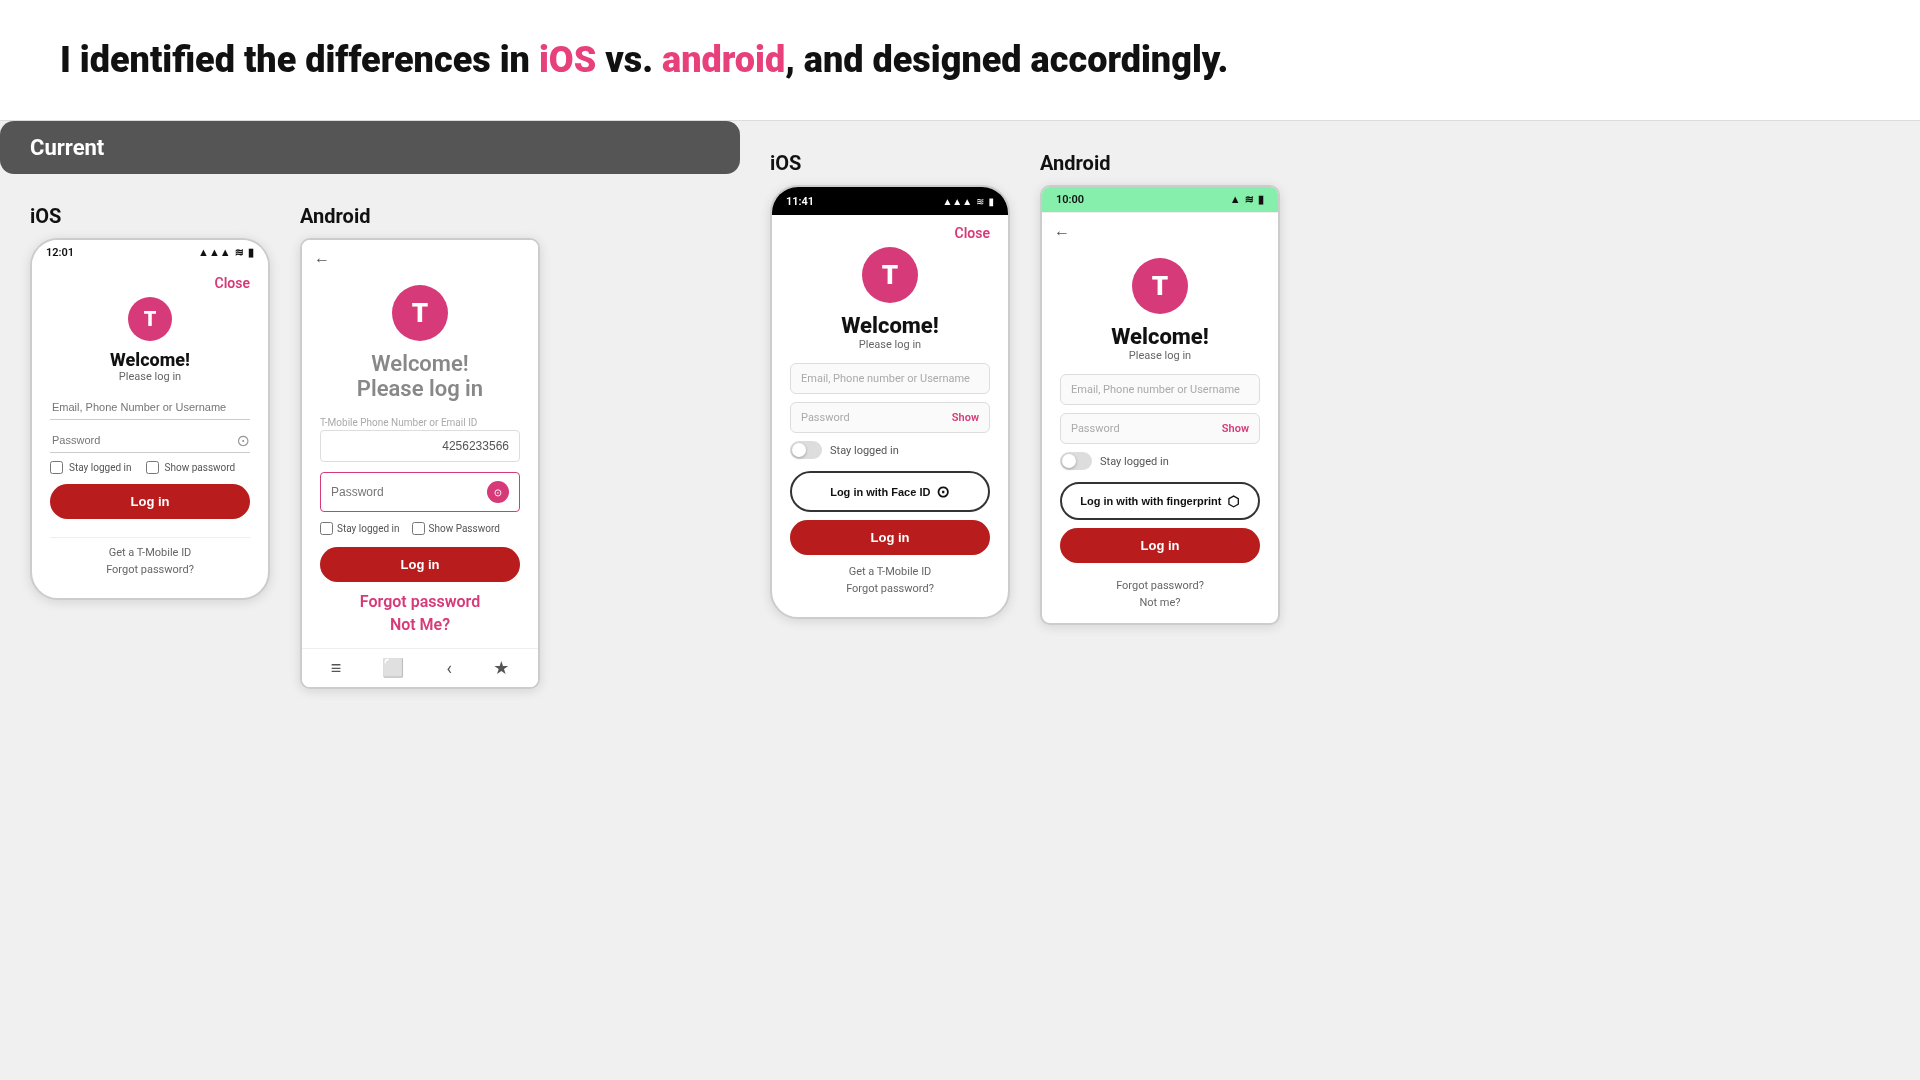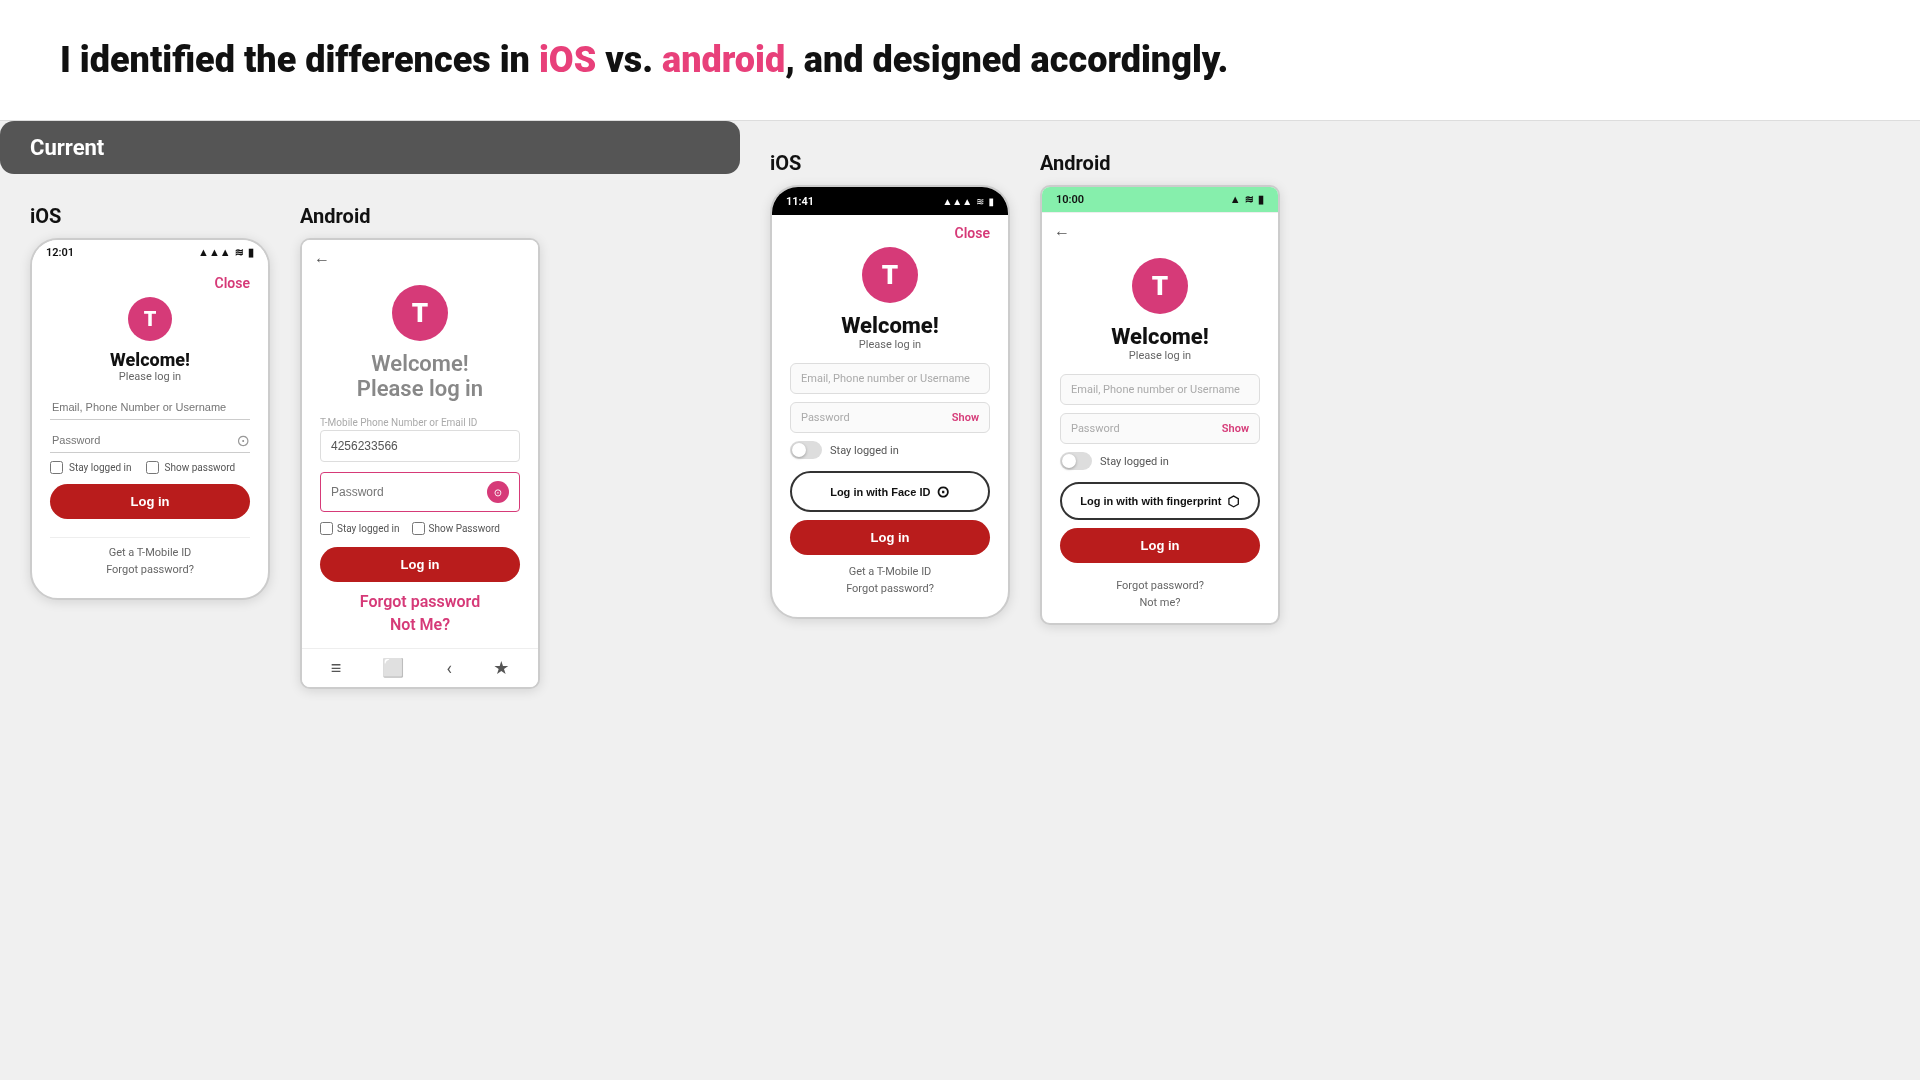--- a/index.html
+++ b/index.html
@@ -297,20 +297,21 @@
 
     .android-input-box {
       width: 100%;
       border: 1px solid #ddd;
       border-radius: 4px;
       padding: 8px 10px;
       font-size: 12px;
       color: #555;
       margin-bottom: 10px;
       background: #fff;
+      text-align: right;
     }
 
     .android-password-wrap {
       width: 100%;
       border: 1px solid #d63a78;
       border-radius: 4px;
       padding: 8px 10px;
       display: flex;
       justify-content: space-between;
       align-items: center;

